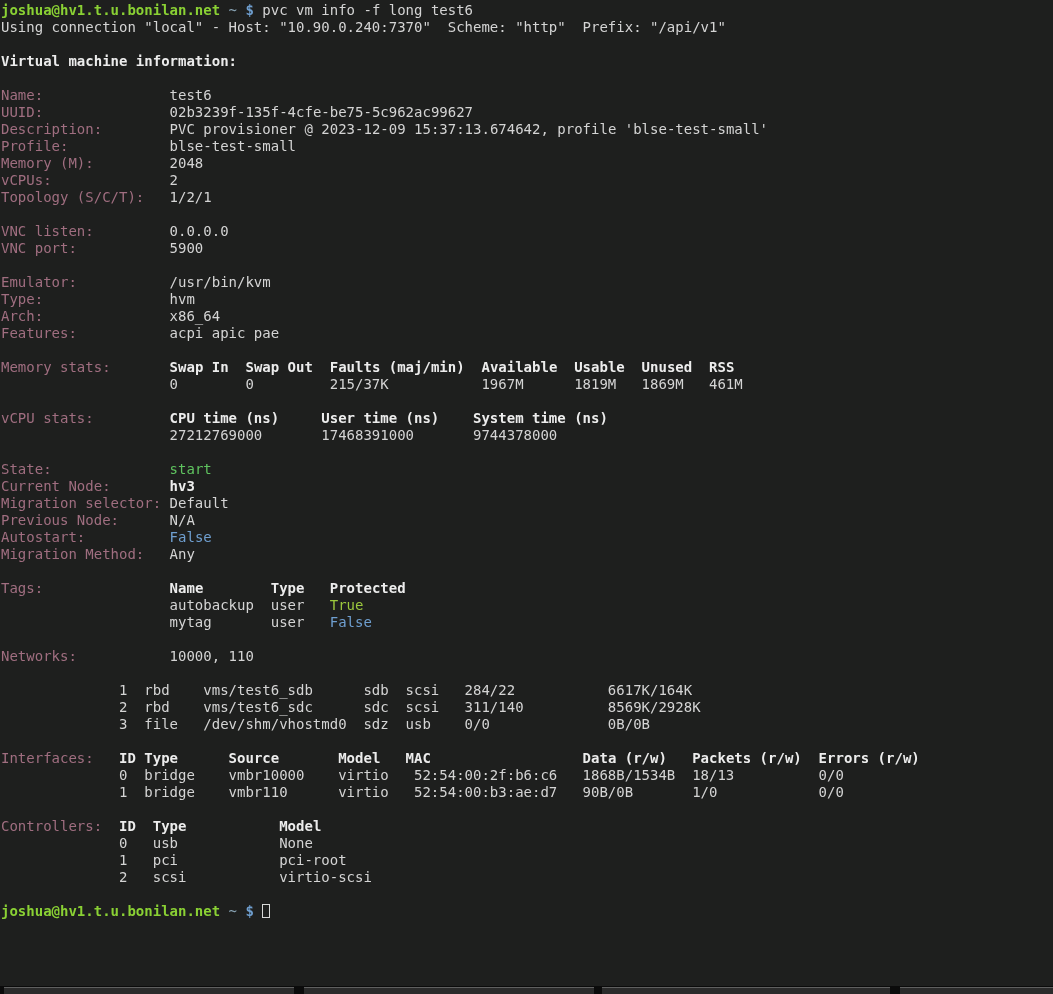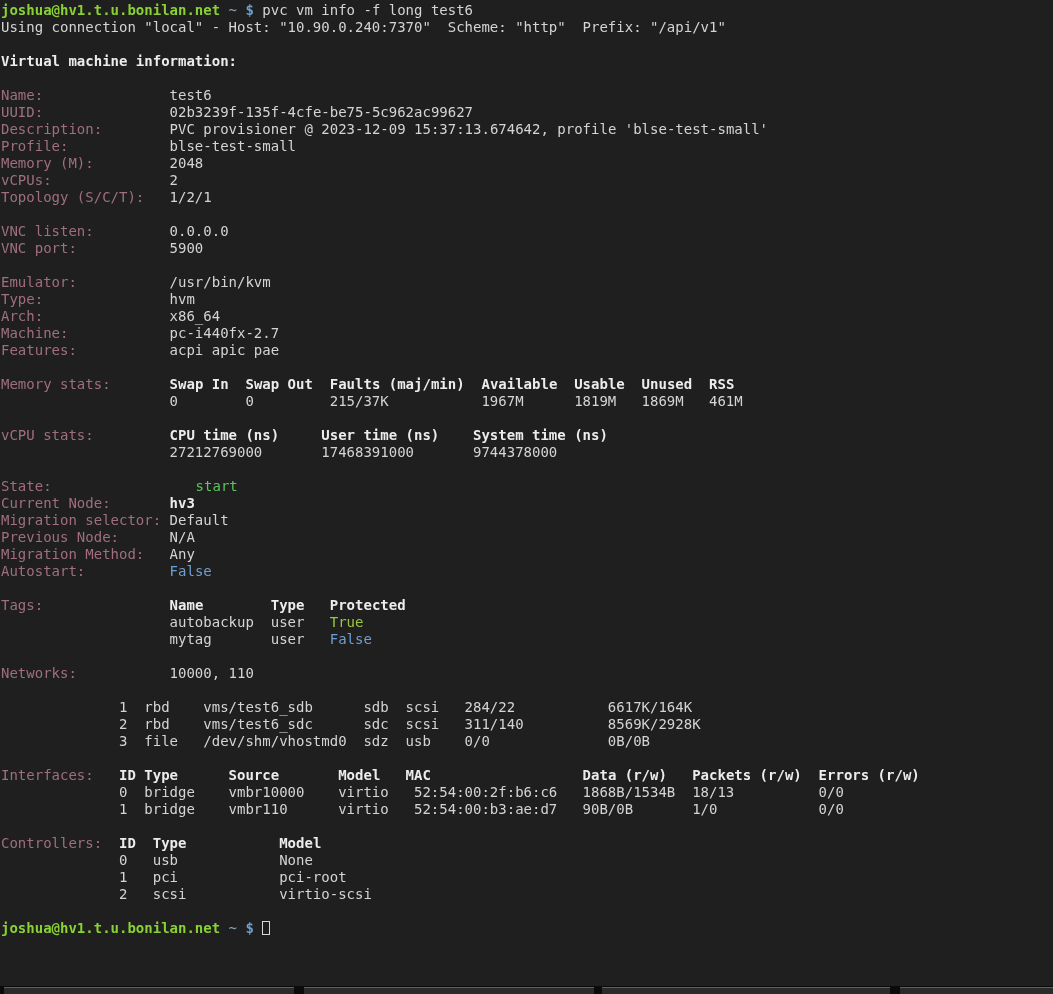--- a/index.html
+++ b/index.html
@@ -7,21 +7,21 @@
        font-family:"DejaVu Sans Mono",monospace;}
   .screen{position:absolute;left:0;top:0;right:0;bottom:8px;padding:2px 0 0 1px;
           font-size:14px;}
   .line{white-space:pre;height:17px;line-height:17px;}
   .seg-text  {color:#d4d4d4;}
   .seg-bold  {color:#ececec;font-weight:bold;text-align:right;}
   .seg-label {color:#a06e80;}
   .seg-prompt{color:#8ad134;font-weight:bold;}
   .seg-tilde {color:#86a0b0;}
   .seg-dollar{color:#6f9fd0;font-weight:bold;}
-  .seg-ok    {color:#5fc35f;margin-left:26px;}
+  .seg-ok    {color:#5fc35f;}
   .seg-true  {color:#9cc83d;}
   .seg-false {color:#6f9fd0;}
   .seg-cursor{display:inline-block;width:8px;height:14px;box-sizing:border-box;
               border:1px solid #d9d9d9;vertical-align:-2px;}
   .bottombar{position:absolute;left:0;right:0;bottom:0;height:8px;background:#0b0b0b;}
   .tabseg{position:absolute;bottom:0;height:6px;background:#2b2b2b;border-top:1px solid #5f5f5f;}
   .tabseg.s1{left:4px;width:290px;}
   .tabseg.s2{left:304px;width:290px;}
   .tabseg.s3{left:602px;width:288px;}
   .tabseg.s4{left:900px;width:153px;}
@@ -42,35 +42,34 @@
     <div class="line"><span class="seg-label">Memory (M):</span><span class="seg-text">         2048</span></div>
     <div class="line"><span class="seg-label">vCPUs:</span><span class="seg-text">              2</span></div>
     <div class="line"><span class="seg-label">Topology (S/C/T):</span><span class="seg-text">   1/2/1</span></div>
     <div class="line"></div>
     <div class="line"><span class="seg-label">VNC listen:</span><span class="seg-text">         0.0.0.0</span></div>
     <div class="line"><span class="seg-label">VNC port:</span><span class="seg-text">           5900</span></div>
     <div class="line"></div>
     <div class="line"><span class="seg-label">Emulator:</span><span class="seg-text">           /usr/bin/kvm</span></div>
     <div class="line"><span class="seg-label">Type:</span><span class="seg-text">               hvm</span></div>
     <div class="line"><span class="seg-label">Arch:</span><span class="seg-text">               x86_64</span></div>
-    <div class="line"><span class="seg-label">Machine:</span><span class="seg-text">            pc-i440fx-2.7</span></div>
     <div class="line"><span class="seg-label">Features:</span><span class="seg-text">           acpi apic pae</span></div>
     <div class="line"></div>
     <div class="line"><span class="seg-label">Memory stats:</span><span class="seg-text">       </span><span class="seg-bold">Swap In  Swap Out  Faults (maj/min)  Available  Usable  Unused  RSS</span></div>
     <div class="line"><span class="seg-text">                    0        0         215/37K           1967M      1819M   1869M   461M</span></div>
     <div class="line"></div>
     <div class="line"><span class="seg-label">vCPU stats:</span><span class="seg-text">         </span><span class="seg-bold">CPU time (ns)     User time (ns)    System time (ns)</span></div>
     <div class="line"><span class="seg-text">                    27212769000       17468391000       9744378000</span></div>
     <div class="line"></div>
     <div class="line"><span class="seg-label">State:</span><span class="seg-text">              </span><span class="seg-ok">start</span></div>
     <div class="line"><span class="seg-label">Current Node:</span><span class="seg-text">       </span><span class="seg-bold">hv3</span></div>
     <div class="line"><span class="seg-label">Migration selector:</span><span class="seg-text"> Default</span></div>
     <div class="line"><span class="seg-label">Previous Node:</span><span class="seg-text">      N/A</span></div>
+    <div class="line"><span class="seg-label">Autostart:</span><span class="seg-text">          </span><span class="seg-false">False</span></div>
     <div class="line"><span class="seg-label">Migration Method:</span><span class="seg-text">   Any</span></div>
-    <div class="line"><span class="seg-label">Autostart:</span><span class="seg-text">          </span><span class="seg-false">False</span></div>
     <div class="line"></div>
     <div class="line"><span class="seg-label">Tags:</span><span class="seg-text">               </span><span class="seg-bold">Name        Type   Protected</span></div>
     <div class="line"><span class="seg-text">                    autobackup  user   </span><span class="seg-true">True</span></div>
     <div class="line"><span class="seg-text">                    mytag       user   </span><span class="seg-false">False</span></div>
     <div class="line"></div>
     <div class="line"><span class="seg-label">Networks:</span><span class="seg-text">           10000, 110</span></div>
     <div class="line"></div>
     <div class="line"><span class="seg-text">              1  rbd    vms/test6_sdb      sdb  scsi   284/22           6617K/164K</span></div>
     <div class="line"><span class="seg-text">              2  rbd    vms/test6_sdc      sdc  scsi   311/140          8569K/2928K</span></div>
     <div class="line"><span class="seg-text">              3  file   /dev/shm/vhostmd0  sdz  usb    0/0              0B/0B</span></div>

